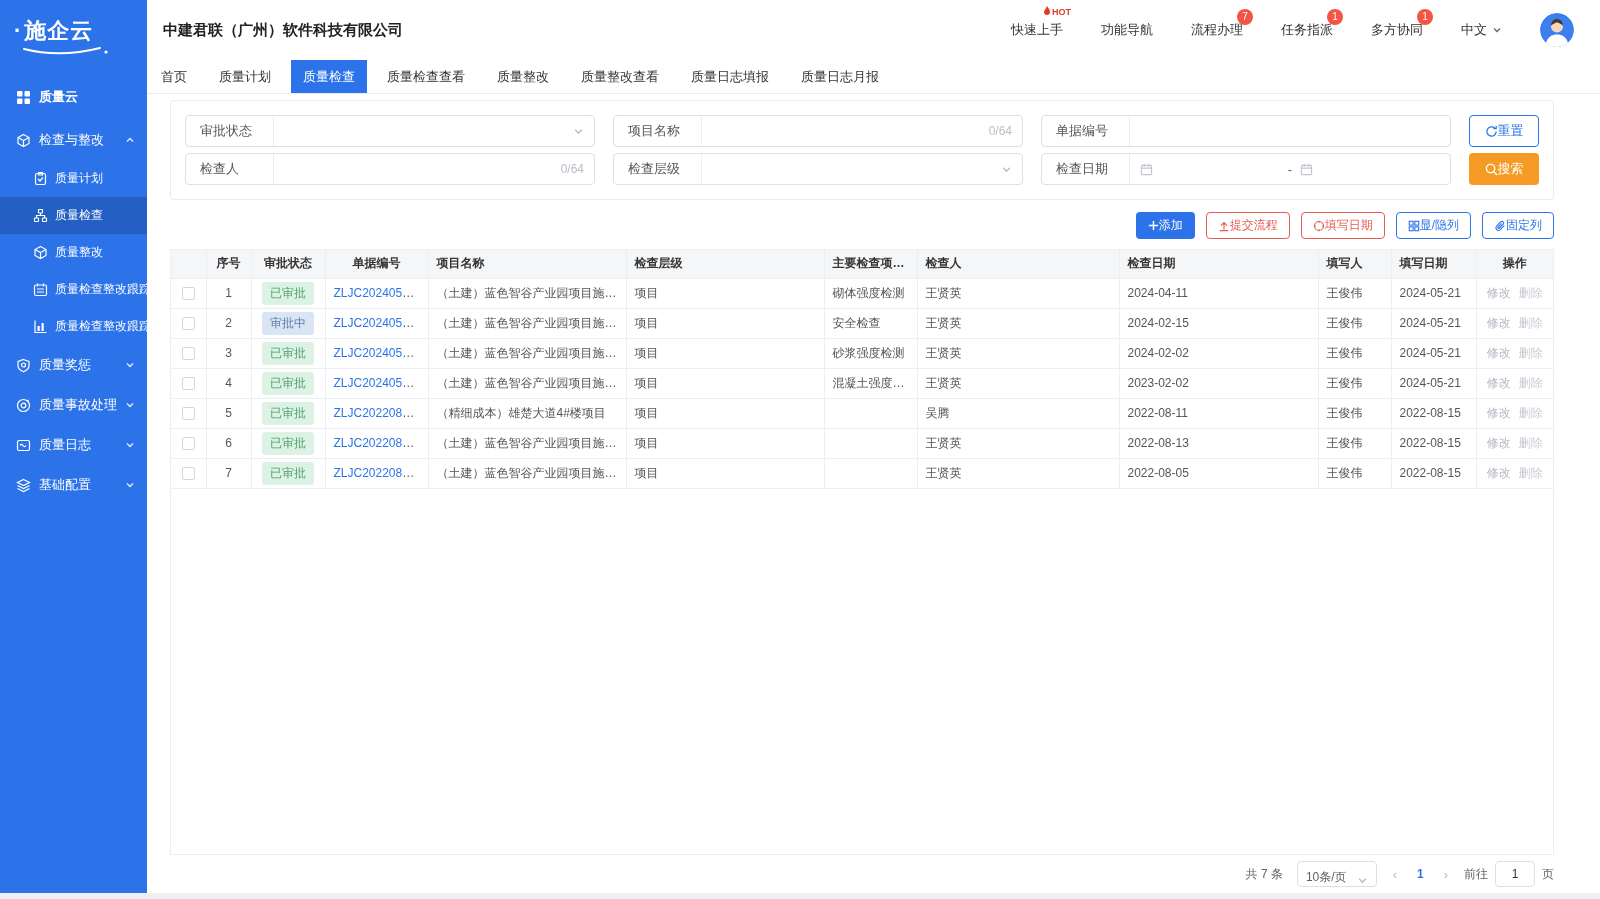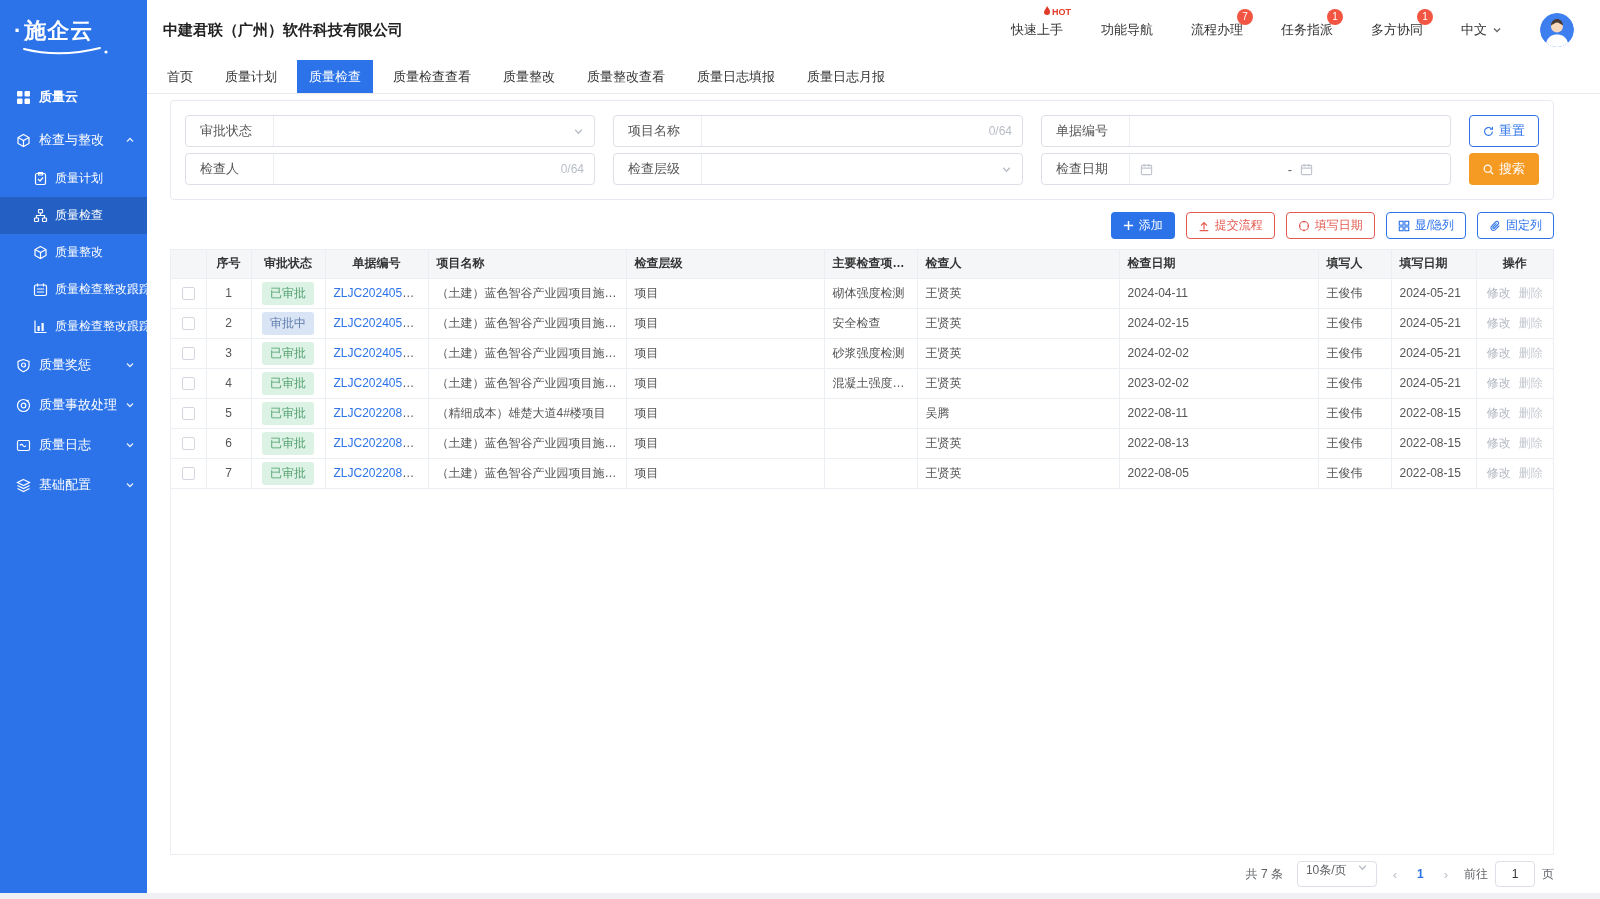--- a/index.html
+++ b/index.html
@@ -30,38 +30,38 @@
   .company { font-size:15px; font-weight:bold; color:#222; flex:1; }
   .top-nav { display:flex; align-items:center; gap:38px; }
   .nav-item { position:relative; font-size:13px; color:#333; cursor:pointer; }
   .nav-badge { position:absolute; top:-12px; right:-10px; min-width:16px; height:16px; border-radius:8px; background:#f25643; color:#fff; font-size:10px; line-height:16px; text-align:center; padding:0 3px; }
   .hot-badge { position:absolute; top:-15px; right:-8px; color:#e03a28; font-size:9px; font-weight:bold; display:flex; align-items:center; }
   .lang { display:flex; align-items:center; gap:5px; font-size:13px; color:#333; cursor:pointer; }
   .lang .chevd { width:10px; height:10px; }
   .avatar { width:34px; height:34px; border-radius:50%; overflow:hidden; cursor:pointer; flex-shrink:0; }
 
   
-  .tabbar { height:34px; display:flex; align-items:stretch; border-bottom:1px solid #e8eaee; padding-left:8px; background:#fff; }
+  .tabbar { height:34px; display:flex; align-items:stretch; border-bottom:1px solid #e8eaee; padding-left:2px; background:#fff; }
   .tab { display:flex; align-items:center; padding:0 12px; margin-right:8px; font-size:13px; color:#333; cursor:pointer; }
   .tab.active { background:#2c73e9; color:#fff; }
 
   
   .content { flex:1; padding:6px 46px 0 23px; background:#fff; display:flex; flex-direction:column; min-height:0; }
 
   .filter-card { border:1px solid #e7eaf0; border-radius:4px; padding:8px 14px; }
   .f-row { display:flex; align-items:center; gap:18px; margin:6px 0; }
   .f-group { flex:1; display:flex; align-items:stretch; height:32px; border:1px solid #dcdfe6; border-radius:4px; background:#fff; overflow:hidden; }
   .f-label { width:88px; display:flex; align-items:center; padding-left:14px; font-size:13px; color:#555; border-right:1px solid #ebeef3; flex-shrink:0; }
   .f-input { flex:1; display:flex; align-items:center; padding:0 10px; position:relative; }
   .f-counter { margin-left:auto; font-size:12px; color:#b8bdc6; }
   .f-chev { margin-left:auto; width:11px; height:11px; color:#b8bdc6; }
   .f-date { flex:1; display:flex; align-items:center; padding:0 10px; gap:8px; }
   .f-date .half { flex:1; display:flex; align-items:center; gap:6px; color:#c0c4cc; }
   .f-sep { color:#606266; font-size:13px; }
-  .btn { display:inline-flex; align-items:center; justify-content:center; gap:5px; height:32px; padding:0 13px; border-radius:4px; font-size:13px; cursor:pointer; border:1px solid transparent; white-space:nowrap; }
+  .btn { display:inline-flex; align-items:center; justify-content:center; height:32px; padding:0 13px; border-radius:4px; font-size:13px; cursor:pointer; border:1px solid transparent; white-space:nowrap; }
   .btn-reset { width:70px; background:#fff; border-color:#2c73e9; color:#2c73e9; }
   .btn-search { width:70px; background:#f59a23; color:#fff; }
 
   .toolbar { display:flex; justify-content:flex-end; gap:11px; margin:12px 0 10px; }
   .btn-sm { height:27px; padding:0 11px; font-size:12px; border-radius:4px; }
   .btn-add { background:#2c73e9; color:#fff; }
   .btn-red { background:#fff; border-color:#e45b52; color:#e45b52; }
   .btn-blue { background:#fff; border-color:#2c73e9; color:#2c73e9; }
 
   .table-wrap { border:1px solid #ebeef2; flex:1; min-height:0; overflow:hidden; }
@@ -76,21 +76,21 @@
   .cb { display:inline-block; width:13px; height:13px; border:1px solid #d4d7de; border-radius:2px; background:#fff; vertical-align:middle; cursor:pointer; }
   .tag { display:inline-block; padding:3px 8px; border-radius:3px; font-size:12px; }
   .tag.approved { background:#dcf2e4; color:#51a06e; }
   .tag.pending { background:#d9e4f5; color:#5e7cab; }
   .doclink { color:#2c73e9; cursor:pointer; text-decoration:none; }
   .op { cursor:pointer; }
   .op.edit { color:#b3b8c2; margin-right:8px; }
   .op.del { color:#c6cad1;text-align:right; }
 
   .pagination { height:38px; display:flex; align-items:center; justify-content:flex-end; gap:14px; font-size:12px; color:#606266; }
-  .psize { display:flex; align-items:flex-start; gap:8px; border:1px solid #dcdfe6; border-radius:4px; height:26px; padding:0 8px; color:#606266; cursor:pointer; }
+  .psize { display:flex; align-items:flex-end; gap:8px; border:1px solid #dcdfe6; border-radius:4px; height:26px; padding:0 8px; color:#606266; cursor:pointer; }
   .psize .f-chev { margin-left:2px; }
   .parrow { color:#b8bdc6; font-size:13px; cursor:pointer; padding:0 2px; }
   .pcur { color:#2c73e9; font-weight:bold; cursor:pointer; padding:0 4px; }
   .pgoto { display:flex; align-items:center; gap:7px; }
   .pgoto-input { width:40px; height:26px; border:1px solid #dcdfe6; border-radius:4px; text-align:center; font-size:12px; color:#333; display:flex; align-items:center; justify-content:center; }
 </style>
 </head>
 <body>
 
 <div class="app">

